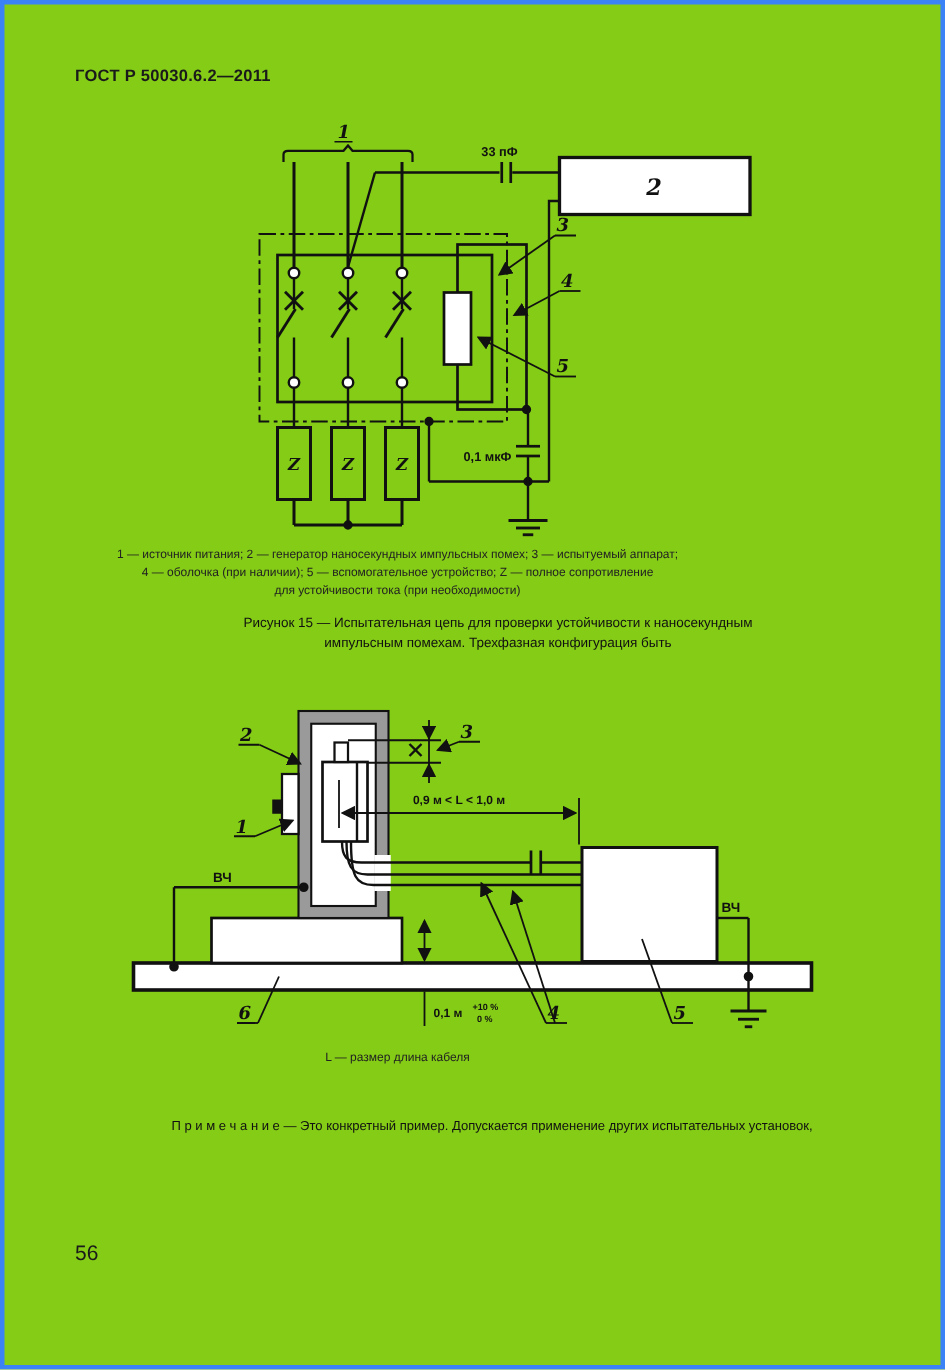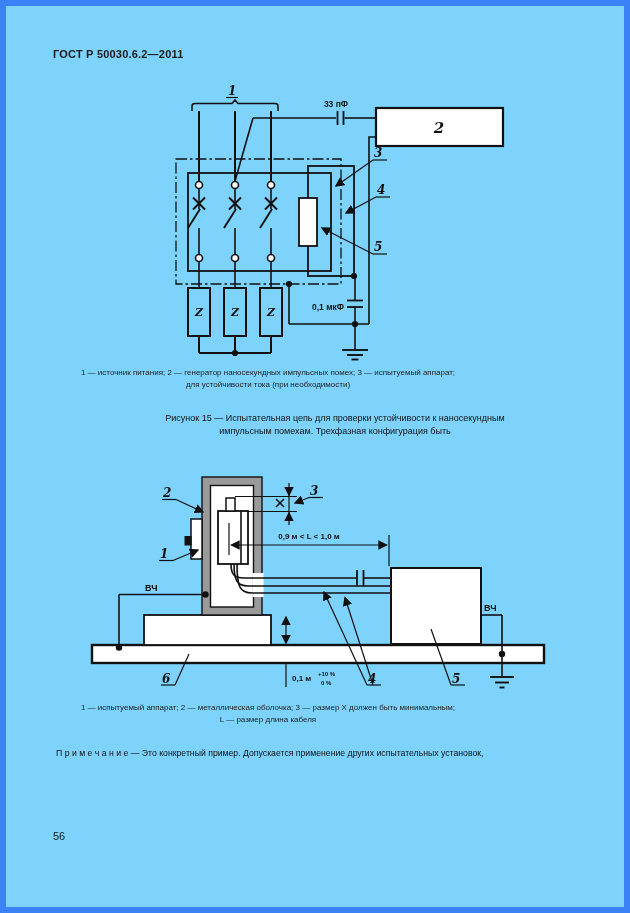--- a/index.html
+++ b/index.html
@@ -1,25 +1,25 @@
 <!DOCTYPE html>
 <html><head>
 <meta charset="utf-8">
 <style>
   html,body{margin:0;padding:0;background:#e8e8e8;}
-  .page{position:relative;width:630px;height:913px;background:#7dd3fc;margin:0 auto;
-        border:6px solid #3b82f6;box-sizing:border-box;overflow:hidden;
+  .page{position:relative;width:630px;height:913px;background:#84cc16;margin:0 auto;
+        border:3px solid #3b82f6;box-sizing:border-box;overflow:hidden;
         font-family:"Liberation Sans",sans-serif;color:#1a1a1a;}
   .hdr{position:absolute;left:47px;top:42px;font-size:11px;font-weight:bold;letter-spacing:.2px;}
-  .pagenum{position:absolute;left:47px;top:824px;font-size:11px;text-align:right;}
+  .pagenum{position:absolute;left:47px;top:824px;font-size:14px;text-align:right;}
   svg{position:absolute;left:0;}
   .legend{position:absolute;left:0;width:524px;text-align:center;font-size:8px;line-height:12px;color:#222;}
   .figtitle{position:absolute;left:0;width:622px;text-align:center;font-size:9px;line-height:13px;color:#111;margin-left:18px;}
   .note{position:absolute;left:33px;width:567px;font-size:8.7px;line-height:13px;color:#111;}
-  .note .ind{padding-left:17px;}
+  .note .ind{padding-left:17px;text-align:center;}
   text{fill:#111;stroke:none;font-family:"Liberation Sans",sans-serif;}
   .numlbl{font-family:"DejaVu Serif",serif;font-style:italic;font-weight:bold;font-size:12px;}
   .biglbl{font-family:"DejaVu Serif",serif;font-style:italic;font-weight:bold;font-size:15px;}
   .zlbl{font-family:"DejaVu Serif",serif;font-style:italic;font-weight:bold;font-size:11px;}
   .val{font-weight:bold;font-size:8.5px;}
   .val7{font-weight:bold;font-size:8px;}
   .val6{font-weight:bold;font-size:6px;}
   .hf{font-weight:bold;font-size:9px;}
 </style>
 </head>
@@ -143,20 +143,21 @@
         <line x1="367" y1="248" x2="316" y2="222" marker-end="url(#arr15)"></line>
       </g>
       <text class="numlbl" x="368" y="151">3</text>
       <text class="numlbl" x="371" y="188">4</text>
       <text class="numlbl" x="368" y="245">5</text>
     </g>
   </svg>
 
   <div class="legend" style="top:361px">
     <div>1 — источник питания; 2 — генератор наносекундных импульсных помех; 3 — испытуемый аппарат;</div>
+    <div>4 — оболочка (при наличии); 5 — вспомогательное устройство; Z — полное сопротивление</div>
     <div>для устойчивости тока (при необходимости)</div>
   </div>
   <div class="figtitle" style="top:406px">
     <div>Рисунок 15 — Испытательная цепь для проверки устойчивости к наносекундным</div>
     <div>импульсным помехам. Трехфазная конфигурация быть</div>
   </div>
 
   <svg style="top:460px" width="630" height="235" viewBox="0 460 630 235">
     <defs>
       <marker id="arr16" viewBox="0 0 10 10" refX="8.5" refY="5" markerWidth="8" markerHeight="8" orient="auto-start-reverse">
@@ -253,21 +254,20 @@
       <text class="numlbl" x="157" y="491">2</text>
       <text class="numlbl" x="154" y="552">1</text>
       <text class="numlbl" x="304" y="489">3</text>
       <text class="numlbl" x="362" y="676.5">4</text>
       <text class="numlbl" x="446" y="676.5">5</text>
       <text class="numlbl" x="156" y="676.5">6</text>
     </g>
   </svg>
 
   <div class="legend" style="top:696px">
-    <div>1 — испытуемый аппарат; 2 — металлическая оболочка; 3 — размер X должен быть минимальным;</div>
     <div>L — размер длина кабеля</div>
   </div>
 
   <div class="note" style="top:741px">
     <div class="ind">П р и м е ч а н и е — Это конкретный пример.  Допускается применение других испытательных установок,</div>
   </div>
 
   <div class="figtitle" style="top:779px">
   </div>
 

